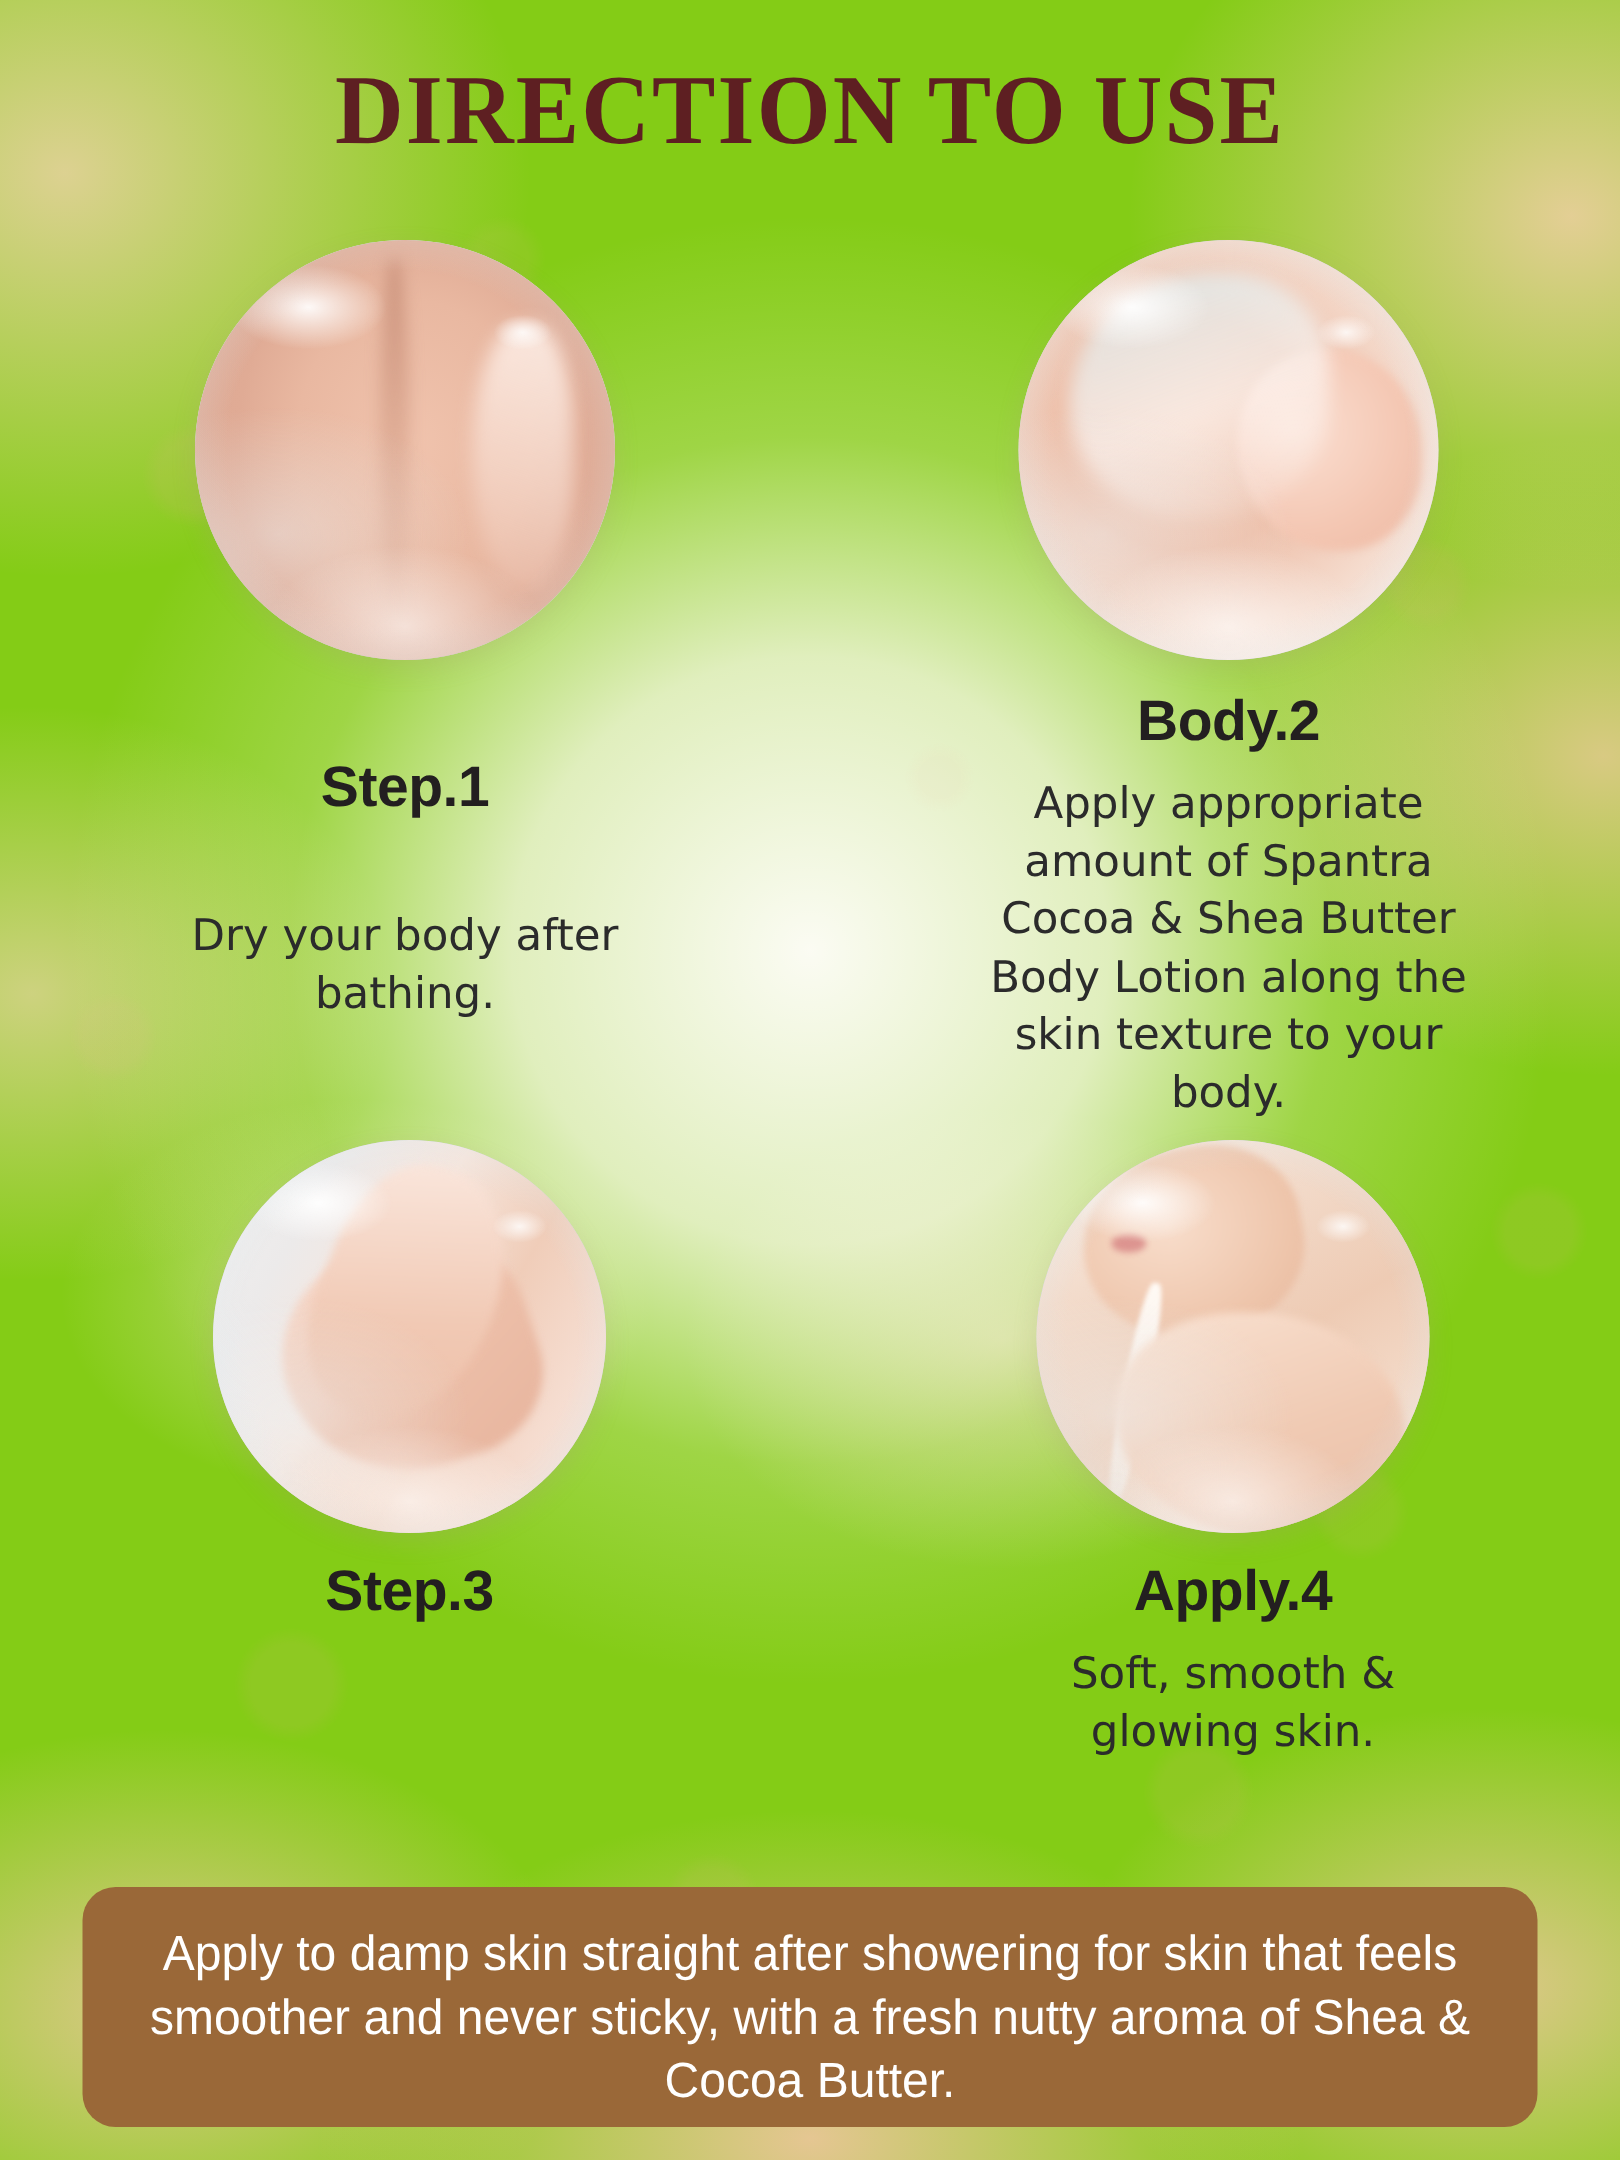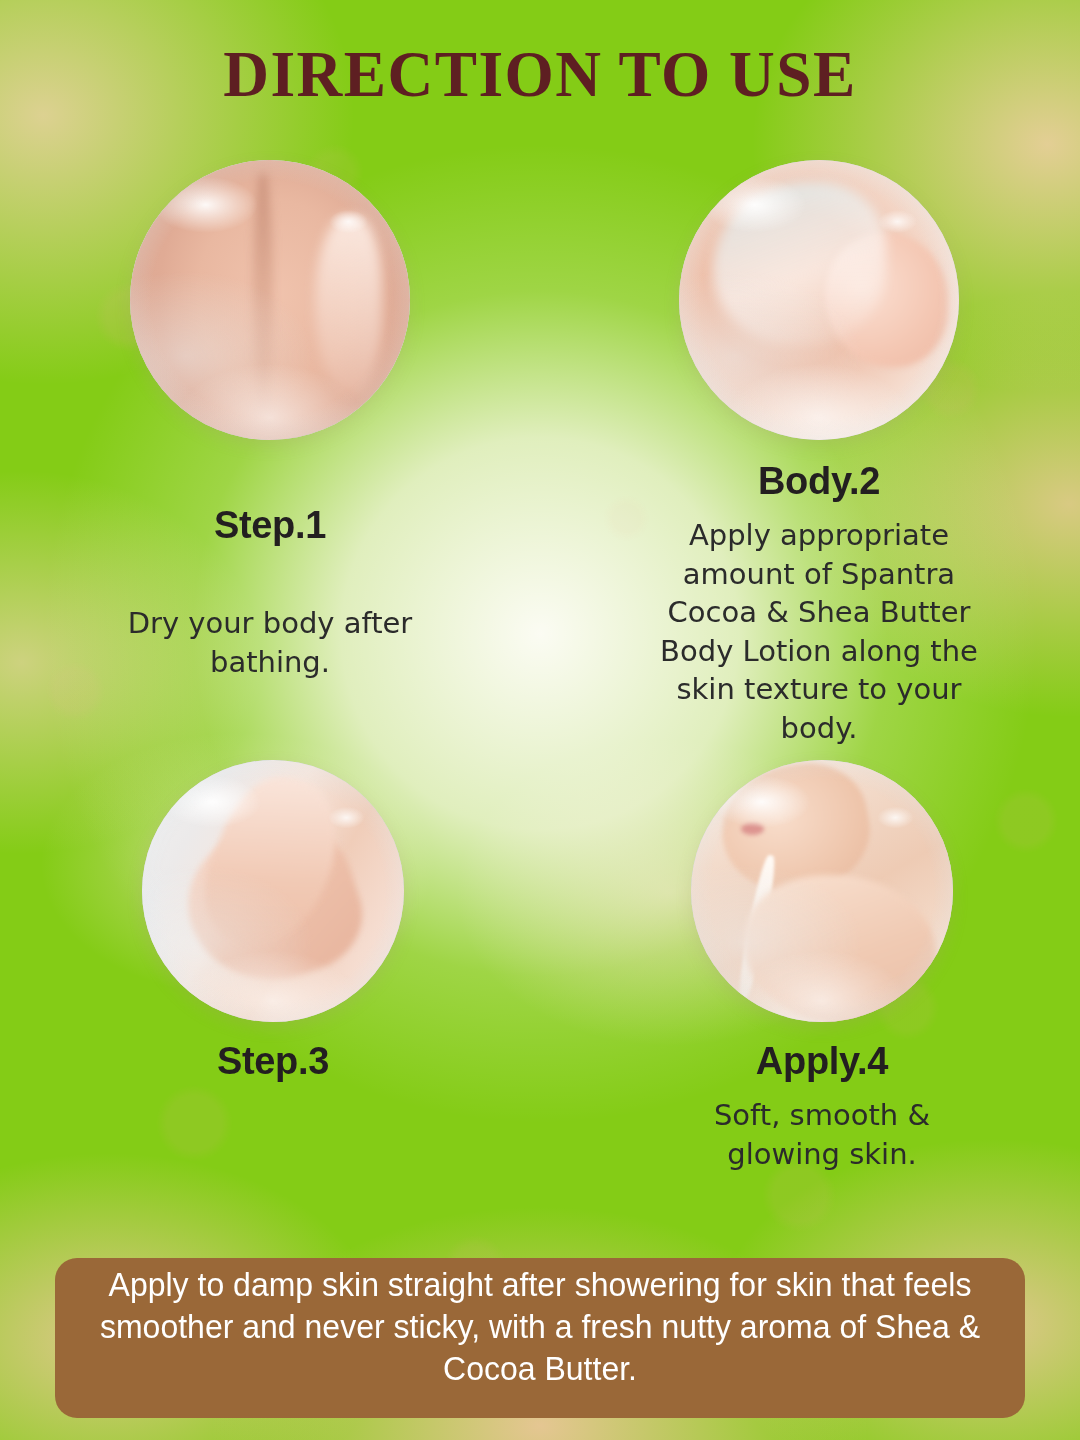--- a/index.html
+++ b/index.html
@@ -279,21 +279,21 @@
   .banner {
     position: absolute;
     left: 55px;
     top: 1258px;
     width: 970px;
     height: 160px;
     box-sizing: border-box;
     background: #9a6838;
     border-radius: 22px;
     display: flex;
-    align-items: flex-start;
+    align-items: flex-end;
     justify-content: center;
     padding: 6px 30px 10px;
   }
   .banner-text {
     font-family: "Liberation Sans", sans-serif;
     font-size: 33px;
     line-height: 1.28;
     color: #ffffff;
     text-align: center;
     transform: scaleX(0.97);

